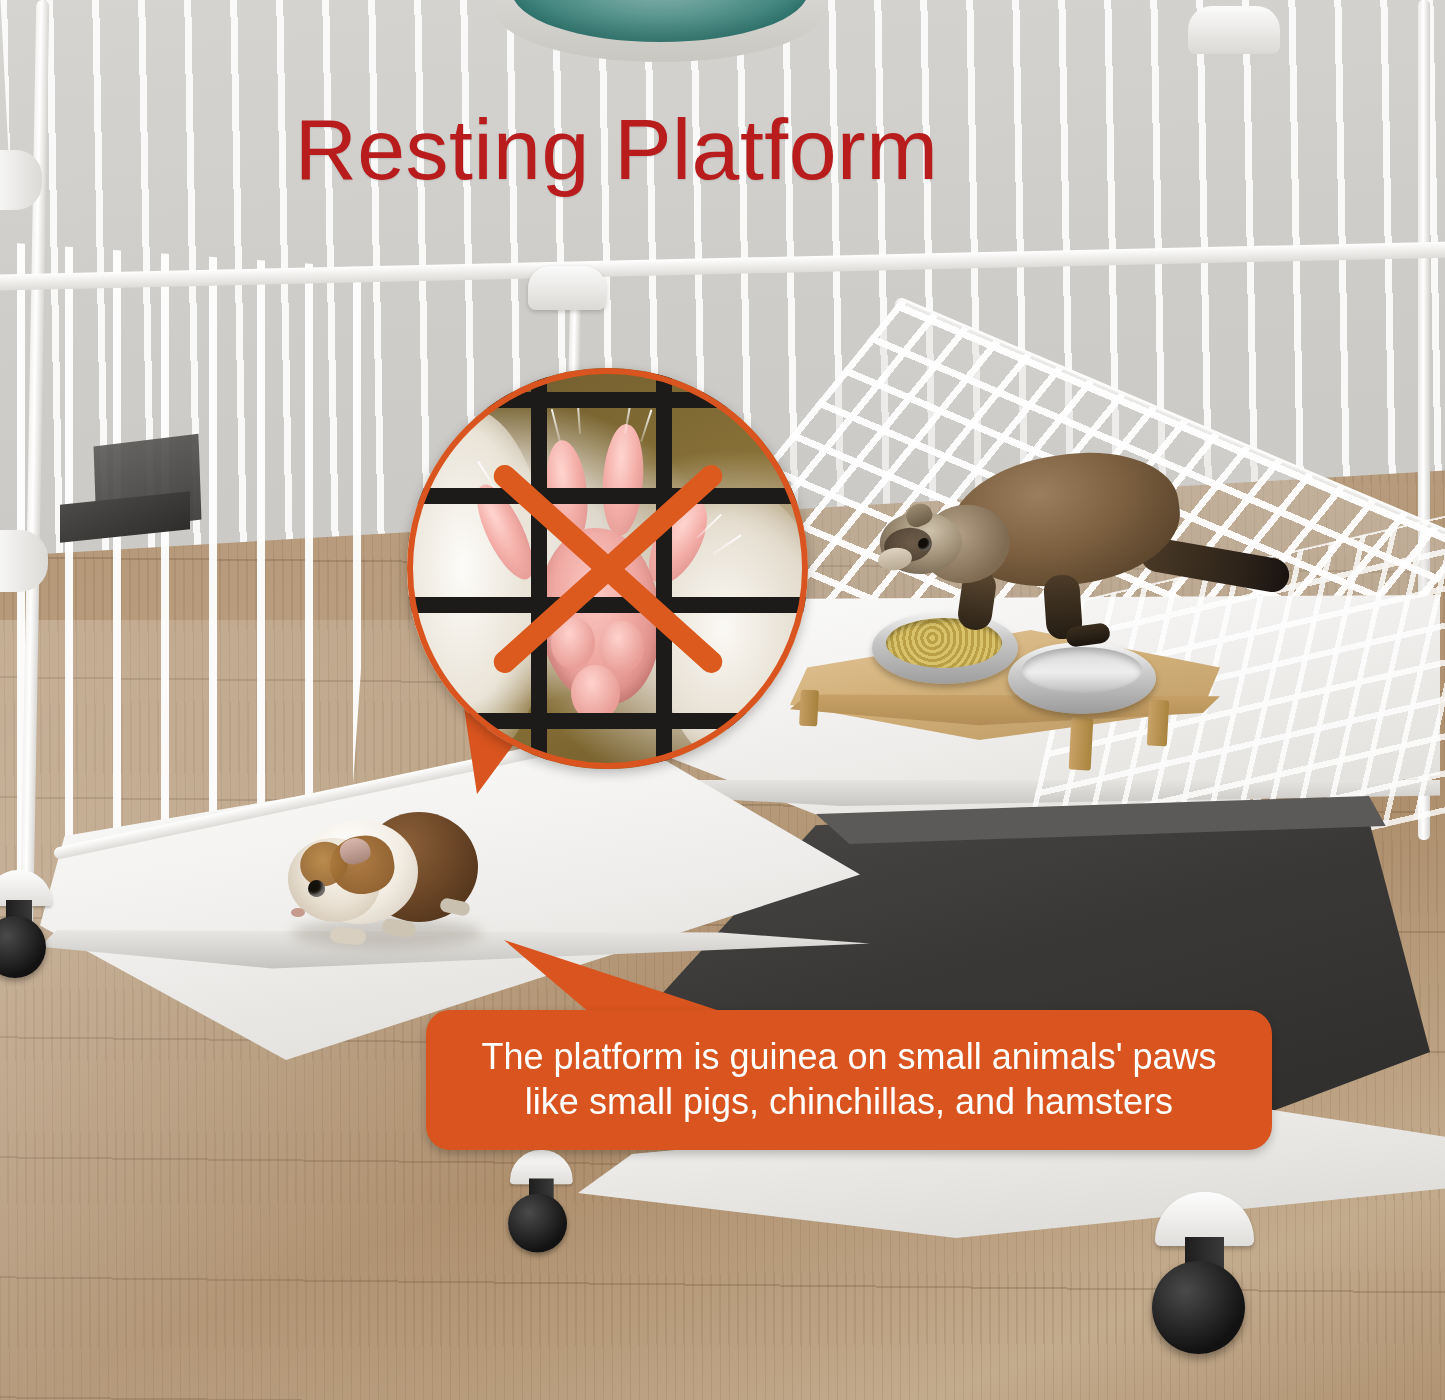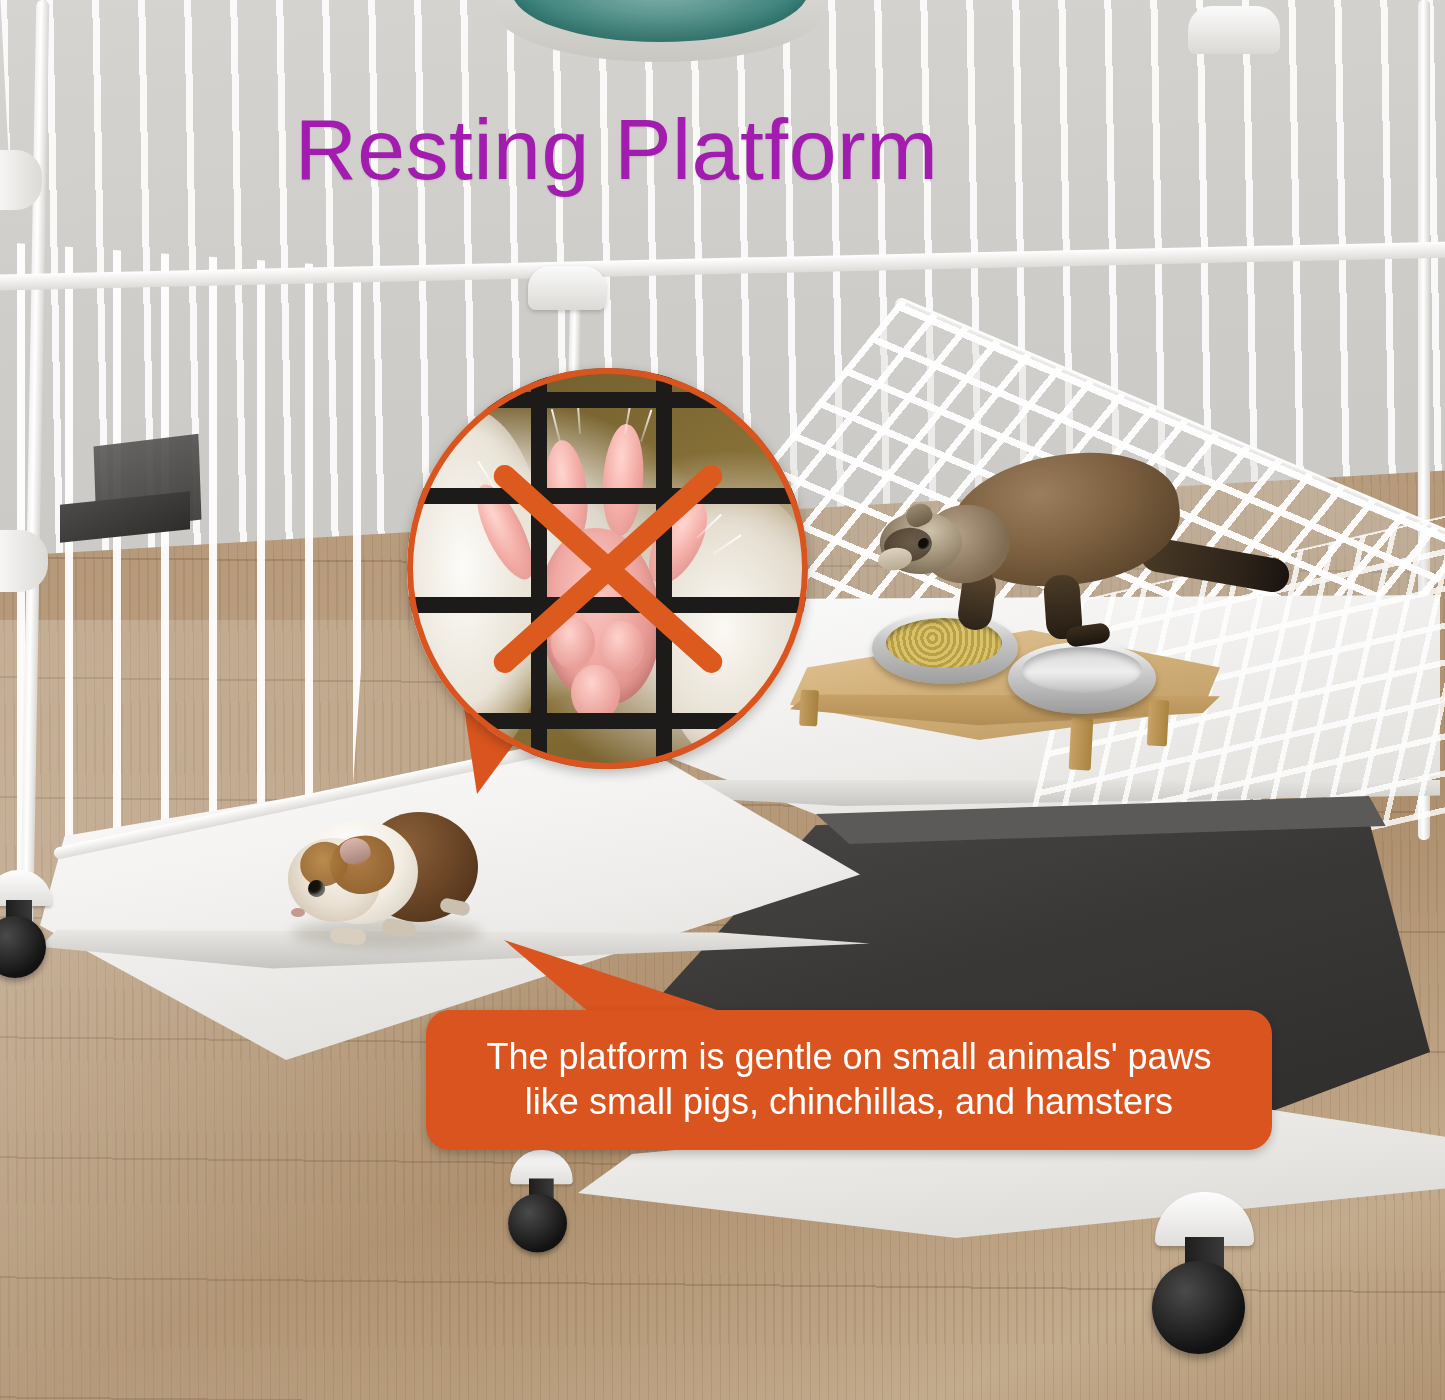--- a/index.html
+++ b/index.html
@@ -361,21 +361,21 @@
     position:absolute; left:292px; top:918px; width:190px; height:30px;
     border-radius:50%; background:rgba(90,80,65,.22); filter:blur(6px);
   }
 
   
   #title-banner {
     position:absolute; left:45px; top:50px; width:1327px; height:198px;
     display:flex; align-items:center; justify-content:center;
   }
   #title-banner .title-text {
-    color:#a21caf;
+    color:#b91c1c;
     font-size:86px;
     font-weight:400;
     letter-spacing:0.5px;
     line-height:1;
     text-shadow:0 1px 2px rgba(0,0,0,.12);
     transform:translateX(-92px);
   }
 
   
   #callout-circle {
@@ -592,17 +592,17 @@
       <div class="cross-bar b"></div>
     </div>
     <div class="circle-ring"></div>
   </div>
 
   <svg id="caption-tail" viewBox="0 0 400 120">
     <polygon points="14,10 300,104 120,100" fill="#D9541E"></polygon>
   </svg>
 
   <div id="caption-box">
-    <div class="line">The platform is gentle on small animals' paws</div>
+    <div class="line">The platform is guinea on small animals' paws</div>
     <div class="line">like small pigs, chinchillas, and hamsters</div>
   </div>
 
 </div>
 
 </body></html>

